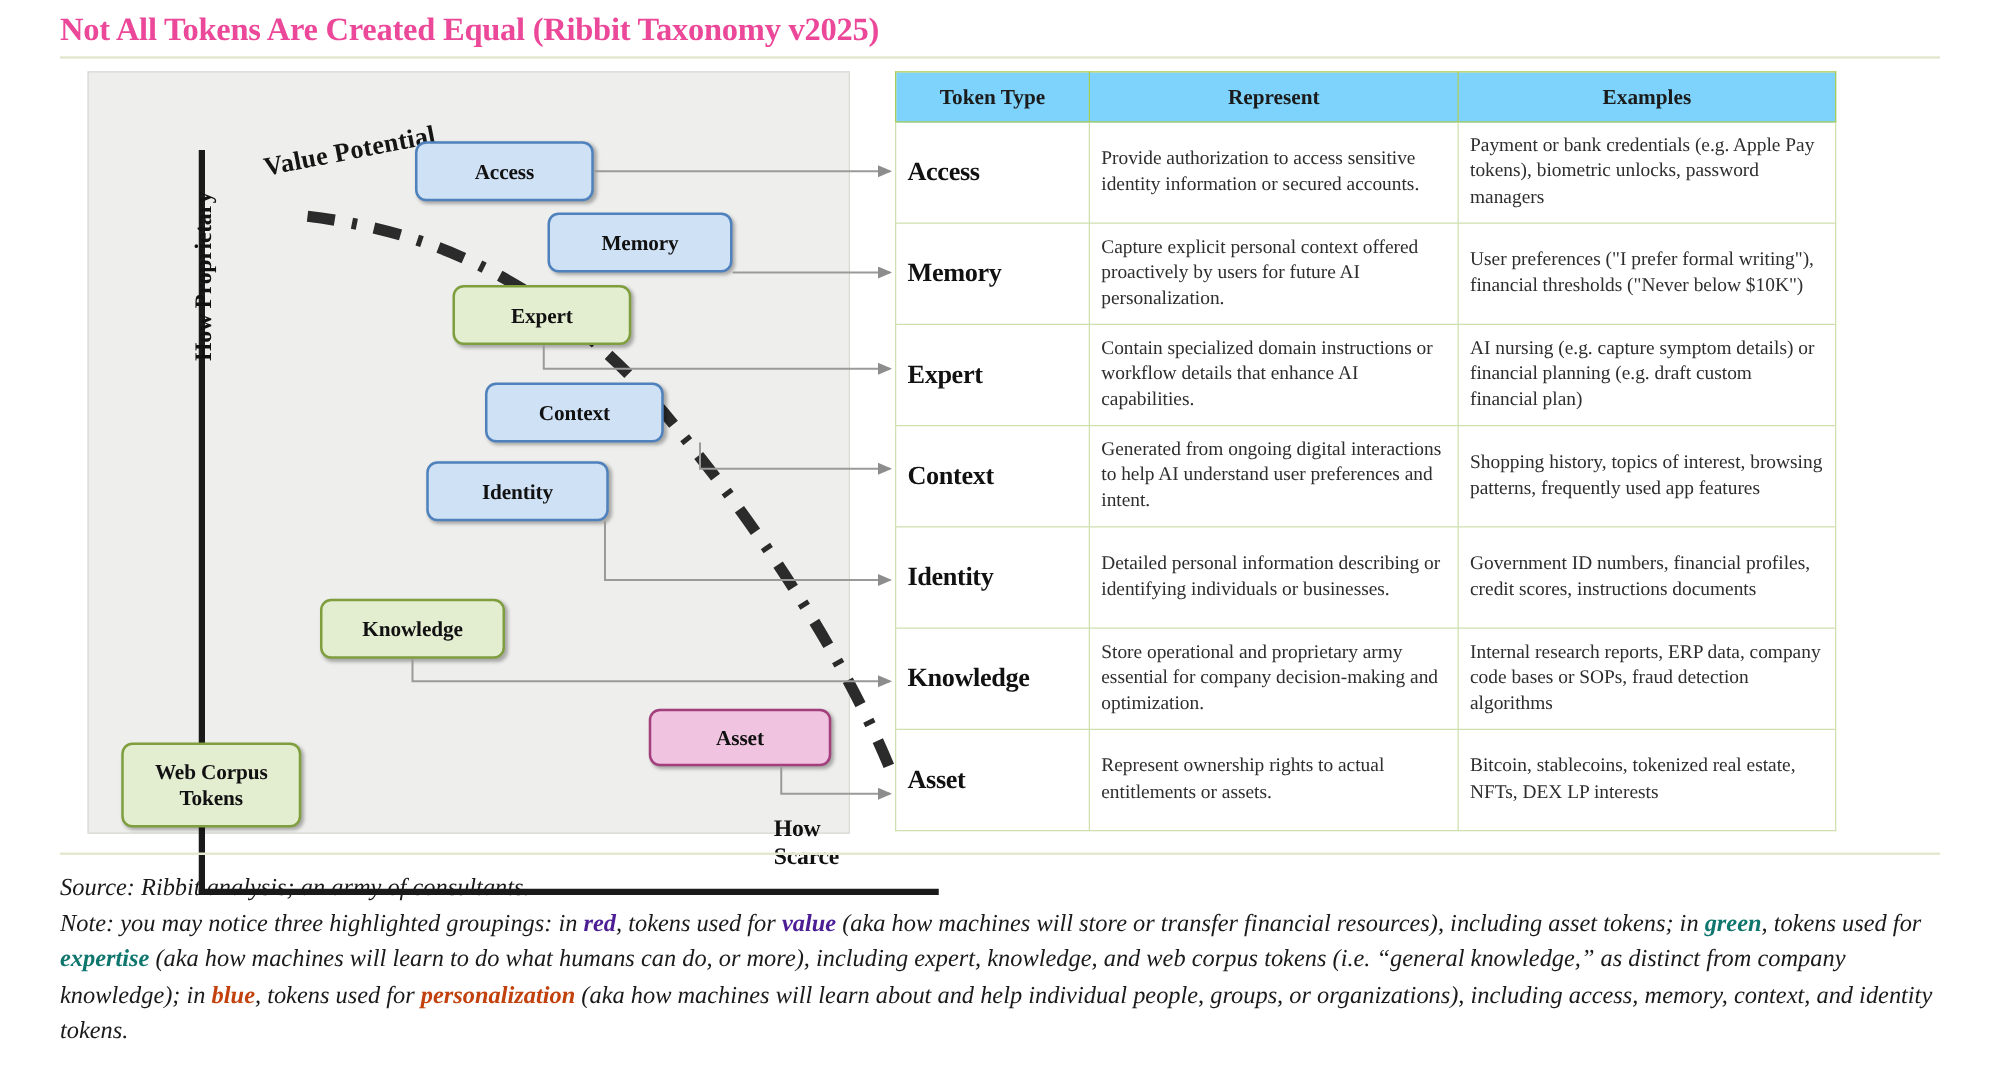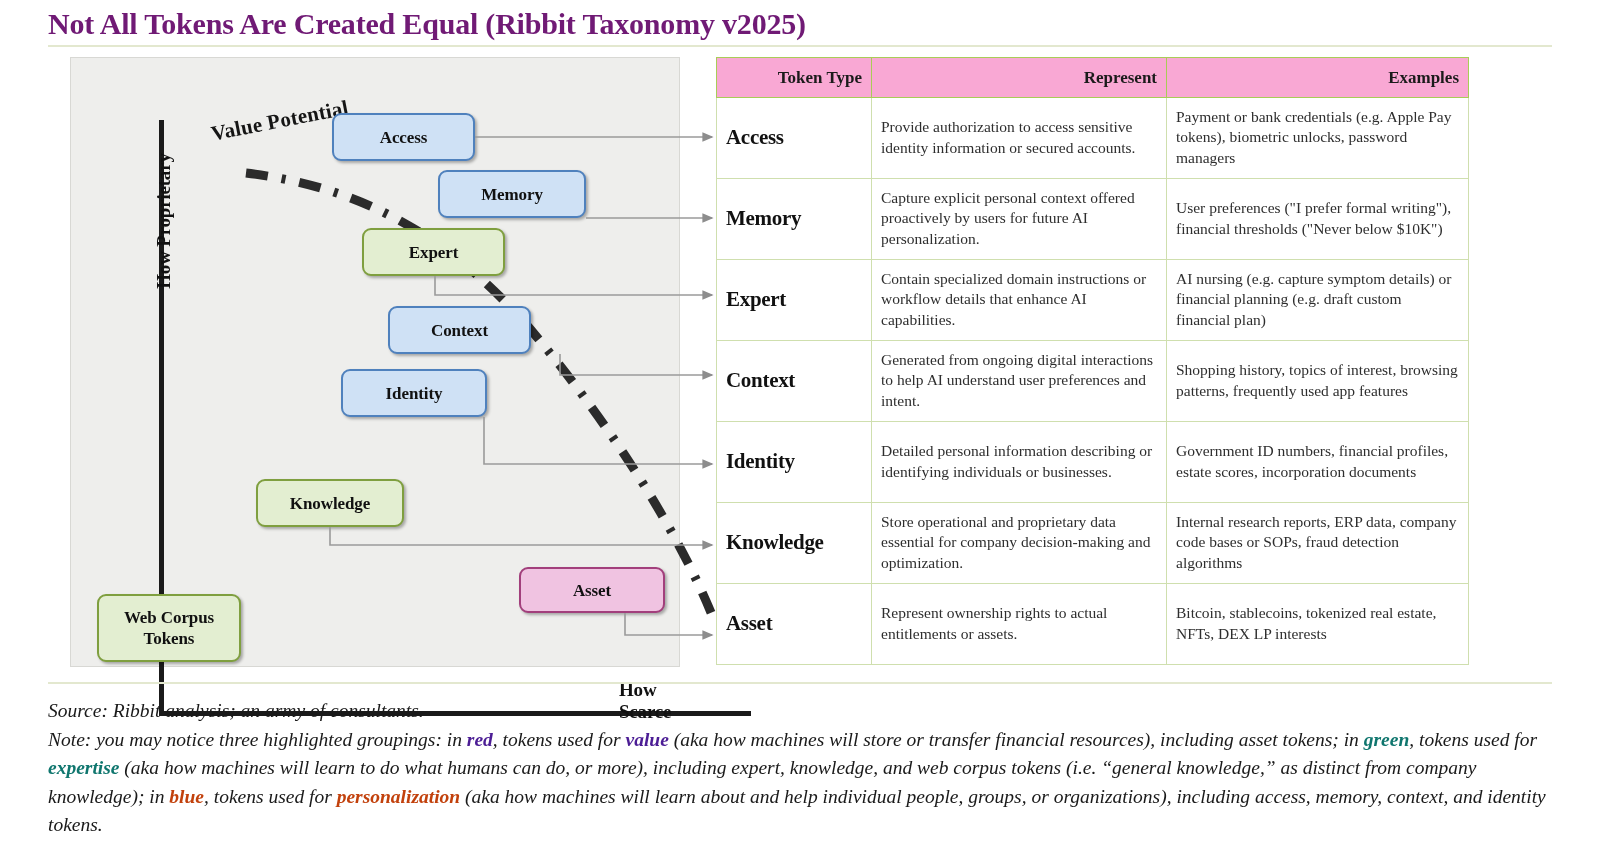--- a/index.html
+++ b/index.html
@@ -19,23 +19,23 @@
   #title-bar {
     position: absolute;
     left: 48px;
     top: 6px;
     width: 1504px;
     height: 40px;
   }
   #page-title {
     font-family: "Liberation Serif", "DejaVu Serif", serif;
     font-weight: bold;
-    font-size: 30px;
+    font-size: 26px;
     line-height: 36px;
-    color: #701a75;
+    color: #ec4899;
     letter-spacing: -0.2px;
     white-space: nowrap;
   }
   .hrule {
     position: absolute;
     background: #e3e8cf;
     height: 2px;
   }
   #title-rule {
     left: 48px;
@@ -84,21 +84,21 @@
     transform-origin: center center;
     font-weight: bold;
     font-size: 19px;
     color: #111;
     text-align: center;
     letter-spacing: -0.2px;
   }
   #xlabel {
     position: absolute;
     left: 548px;
-    top: 621px;
+    top: 595px;
     font-weight: bold;
     font-size: 19px;
     color: #111;
     letter-spacing: -0.2px;
   }
   #value-potential-label {
     position: absolute;
     left: 138px;
     top: 64px;
     font-weight: bold;
@@ -162,25 +162,25 @@
     table-layout: fixed;
     background: #ffffff;
   }
   #taxonomy-table th, #taxonomy-table td {
     border: 1px solid #cfdfae;
     vertical-align: middle;
     padding: 6px 9px 7px 9px;
     box-sizing: border-box;
   }
   #taxonomy-table thead th {
-    background: #f9a8d4;
+    background: #7dd3fc;
     color: #1b1b1b;
     font-weight: bold;
     font-size: 17px;
-    text-align: right;
+    text-align: center;
     height: 40px;
     padding-top: 4px;
     padding-bottom: 4px;
     border-color: #a9cc57;
   }
   td.c-type {
     font-weight: bold;
     font-size: 21px;
     color: #111111;
     letter-spacing: -0.3px;
@@ -317,25 +317,25 @@
       <td class="c-ex">AI nursing (e.g. capture symptom details) or financial planning (e.g. draft custom financial plan)</td>
     </tr>
     <tr>
       <td class="c-type">Context</td>
       <td class="c-def">Generated from ongoing digital interactions to help AI understand user preferences and intent.</td>
       <td class="c-ex">Shopping history, topics of interest, browsing patterns, frequently used app features</td>
     </tr>
     <tr>
       <td class="c-type">Identity</td>
       <td class="c-def">Detailed personal information describing or identifying individuals or businesses.</td>
-      <td class="c-ex">Government ID numbers, financial profiles, estate scores, incorporation documents</td>
+      <td class="c-ex">Government ID numbers, financial profiles, credit scores, instructions documents</td>
     </tr>
     <tr>
       <td class="c-type">Knowledge</td>
-      <td class="c-def">Store operational and proprietary data essential for company decision-making and optimization.</td>
+      <td class="c-def">Store operational and proprietary army essential for company decision-making and optimization.</td>
       <td class="c-ex">Internal research reports, ERP data, company code bases or SOPs, fraud detection algorithms</td>
     </tr>
     <tr>
       <td class="c-type">Asset</td>
       <td class="c-def">Represent ownership rights to actual entitlements or assets.</td>
       <td class="c-ex">Bitcoin, stablecoins, tokenized real estate, NFTs, DEX LP interests</td>
     </tr>
   </tbody>
 </table>
 

